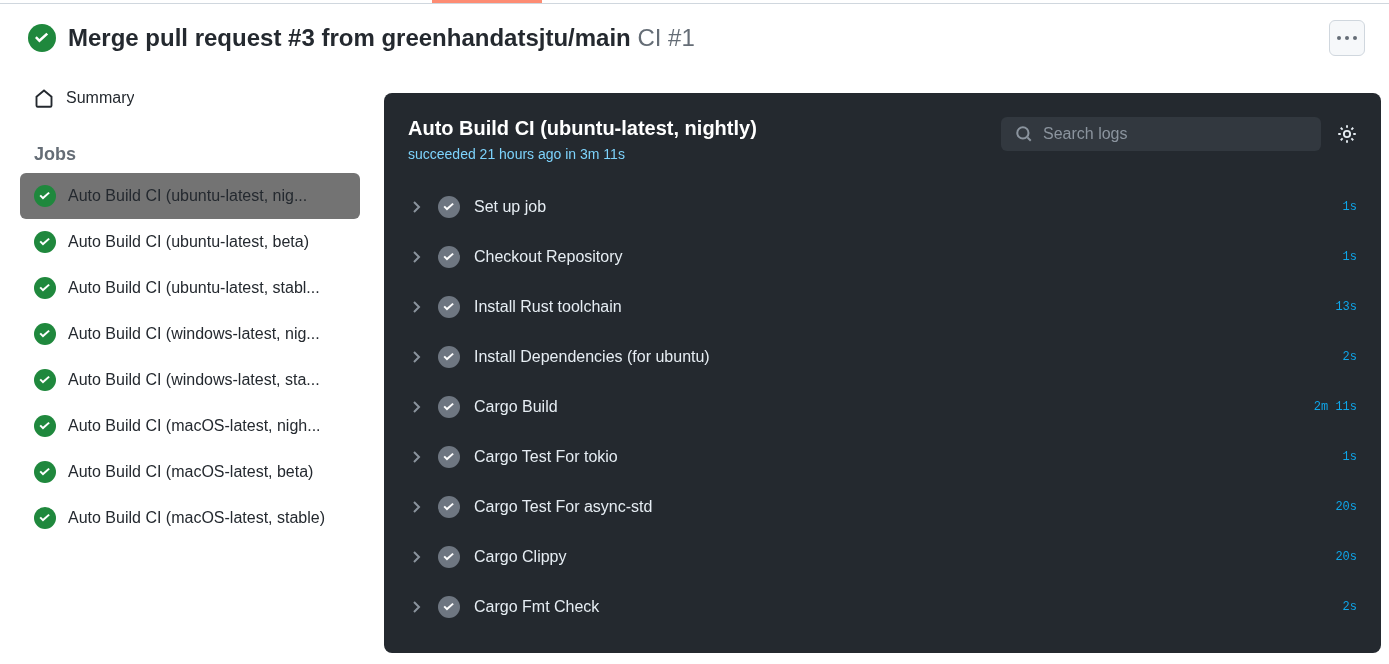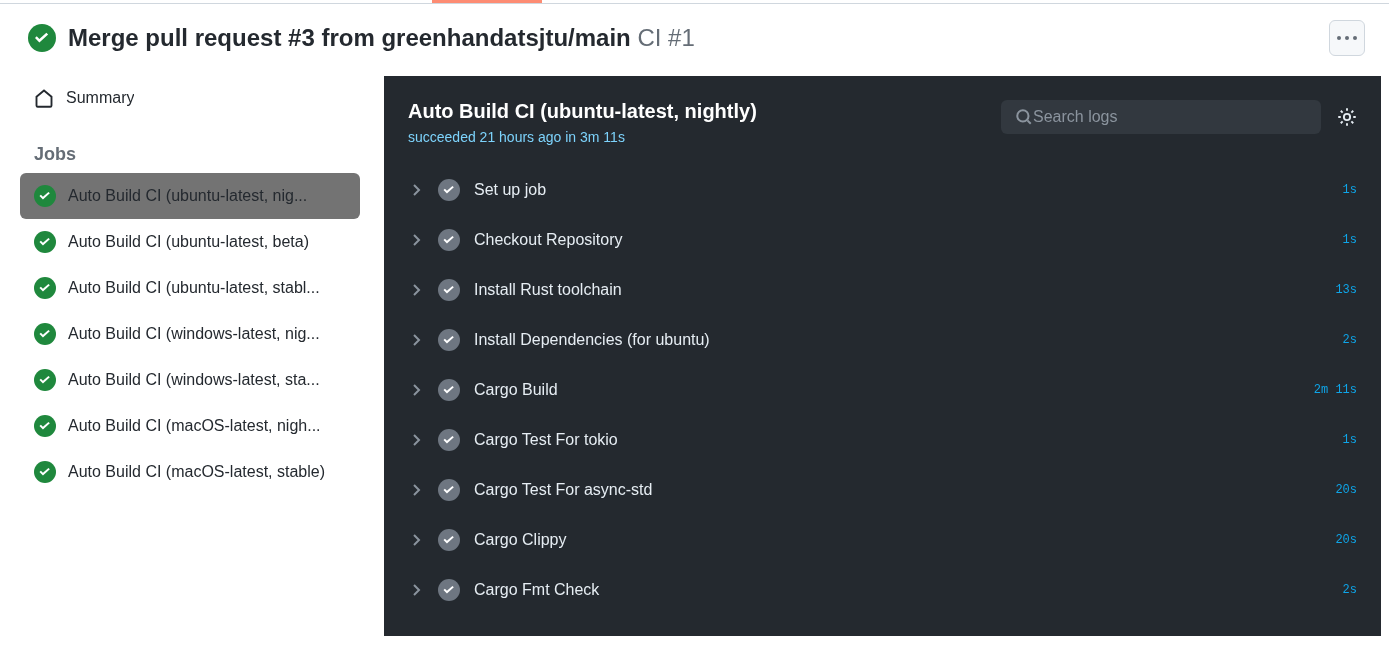--- a/index.html
+++ b/index.html
@@ -115,24 +115,25 @@
       flex-shrink: 0;
     }
     .home-icon {
       width: 20px;
       height: 20px;
       flex-shrink: 0;
     }
     .content-panel {
       flex: 1;
       background: #24292f;
-      border-radius: 0;
+      border-radius: 8px;
       color: #e6edf3;
       padding: 24px 0 0 0;
       min-height: 560px;
+      margin-top: 17px;
     }
     .content-header {
       display: flex;
       align-items: flex-start;
       justify-content: space-between;
       padding: 0 24px 20px 24px;
     }
     .job-title {
       font-size: 20px;
       font-weight: 600;
@@ -148,20 +149,21 @@
       align-items: center;
       gap: 16px;
     }
     .search-box {
       display: flex;
       align-items: center;
       background: #32383f;
       border-radius: 6px;
       padding: 8px 14px;
       width: 320px;
+      gap: 10px;
     }
     .search-icon {
       width: 18px;
       height: 18px;
       color: #8b949e;
     }
     .search-input {
       background: transparent;
       border: none;
       outline: none;
@@ -279,20 +281,27 @@
       <path d="M6.5 10.5L4 8l1-1 1.5 1.5L10.5 5l1 1z" fill="#ffffff"></path>
     </svg>
     <span class="sidebar-item-text">Auto Build CI (windows-latest, sta...</span>
   </div>
         <div class="sidebar-item">
     <svg class="success-icon-sm" viewBox="0 0 16 16">
       <circle cx="8" cy="8" r="8" fill="#1f883d"></circle>
       <path d="M6.5 10.5L4 8l1-1 1.5 1.5L10.5 5l1 1z" fill="#ffffff"></path>
     </svg>
     <span class="sidebar-item-text">Auto Build CI (macOS-latest, nigh...</span>
+  </div>
+        <div class="sidebar-item">
+    <svg class="success-icon-sm" viewBox="0 0 16 16">
+      <circle cx="8" cy="8" r="8" fill="#1f883d"></circle>
+      <path d="M6.5 10.5L4 8l1-1 1.5 1.5L10.5 5l1 1z" fill="#ffffff"></path>
+    </svg>
+    <span class="sidebar-item-text">Auto Build CI (macOS-latest, beta)</span>
   </div>
         <div class="sidebar-item">
     <svg class="success-icon-sm" viewBox="0 0 16 16">
       <circle cx="8" cy="8" r="8" fill="#1f883d"></circle>
       <path d="M6.5 10.5L4 8l1-1 1.5 1.5L10.5 5l1 1z" fill="#ffffff"></path>
     </svg>
     <span class="sidebar-item-text">Auto Build CI (macOS-latest, stable)</span>
   </div>
       </div>
   </div>

